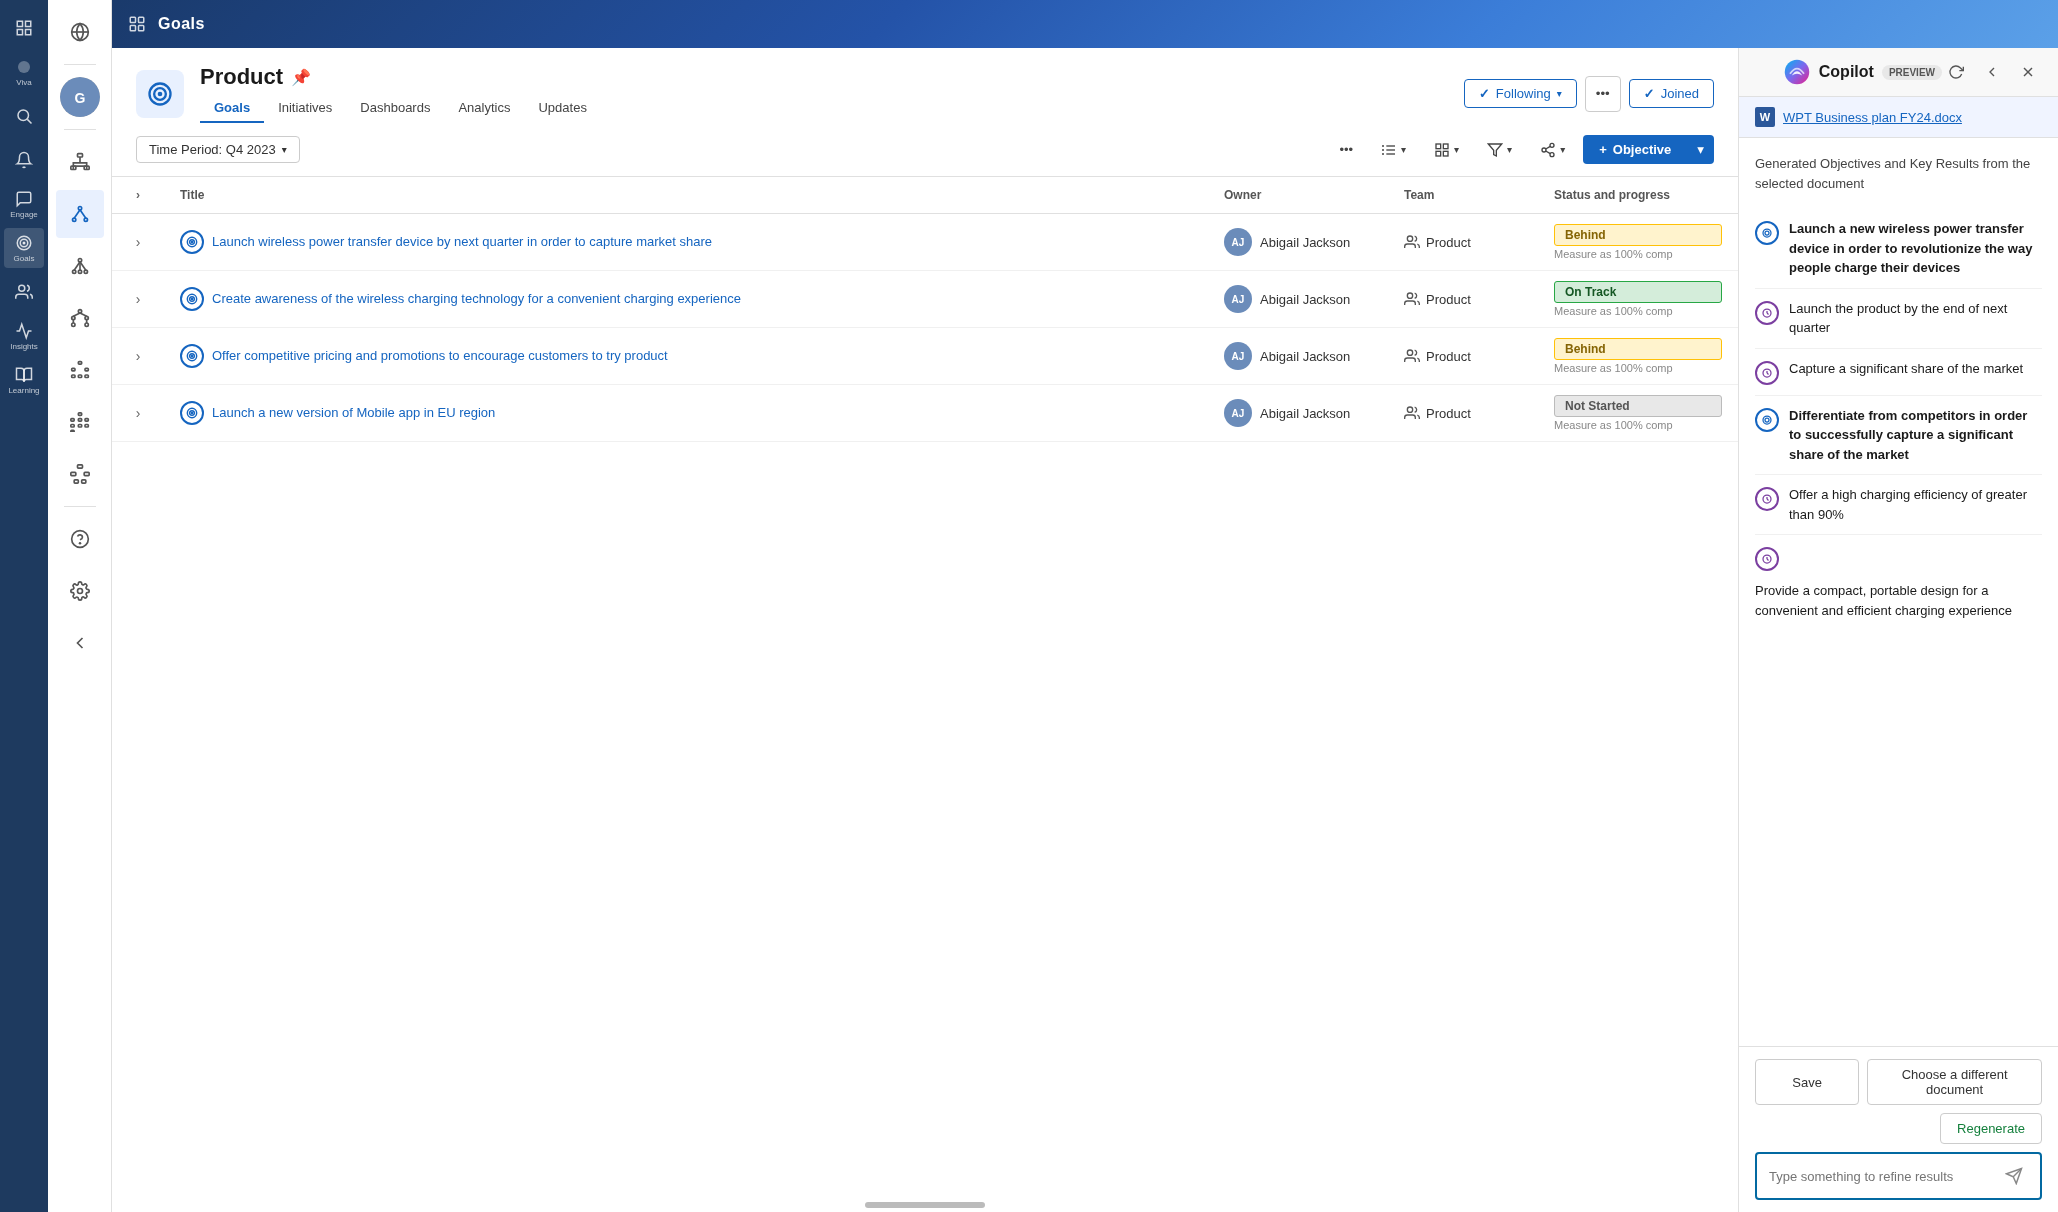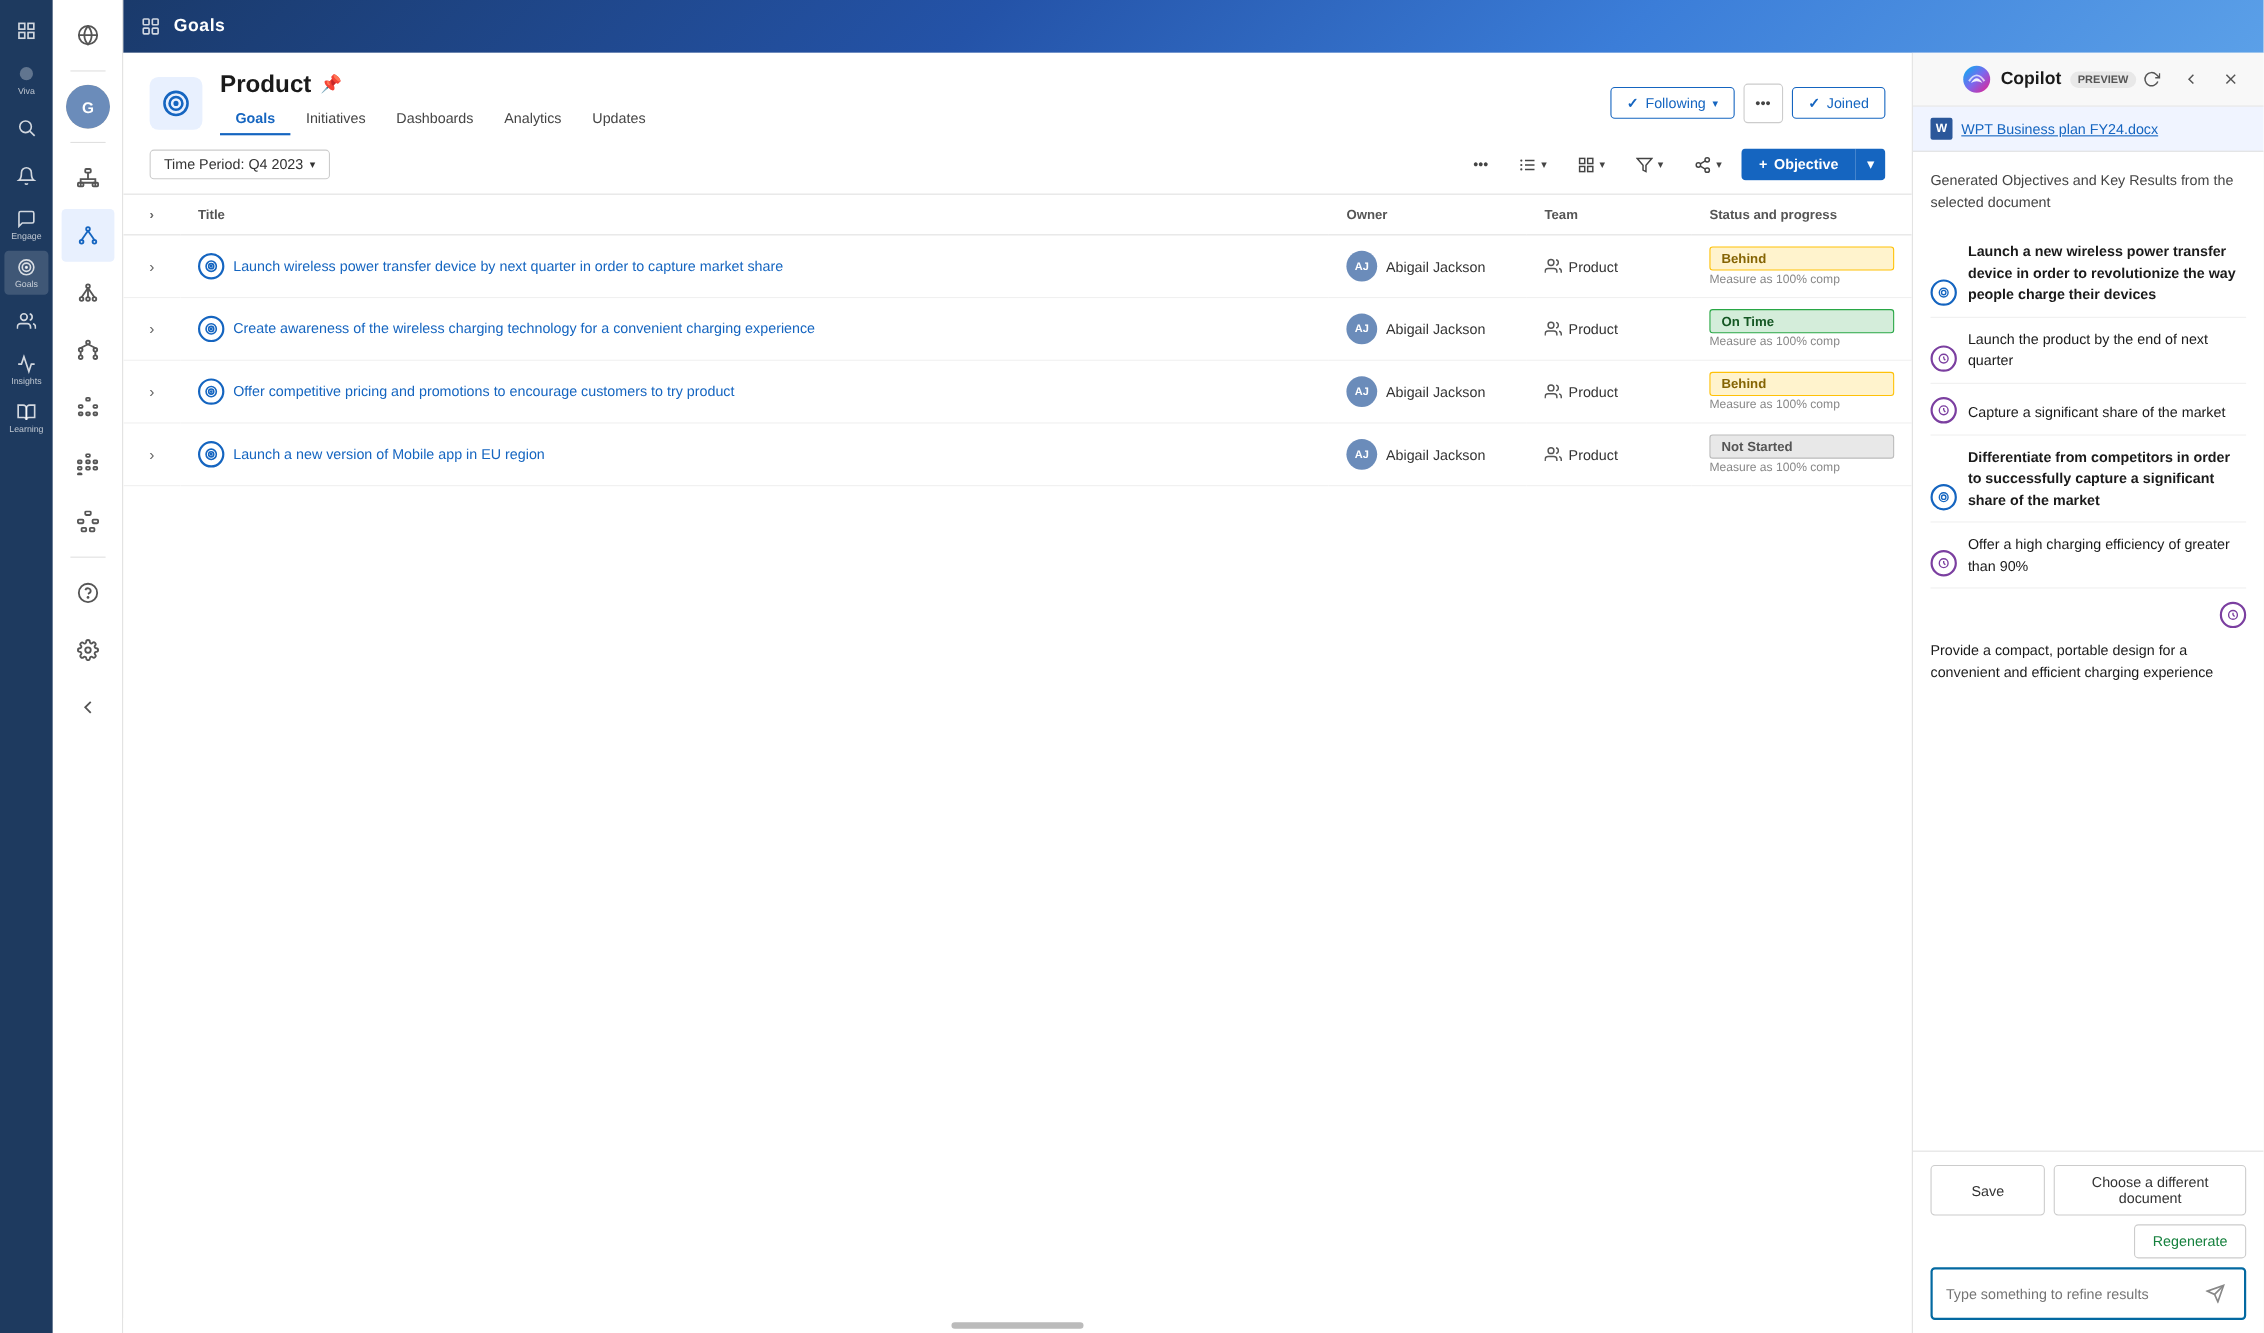--- a/index.html
+++ b/index.html
@@ -450,21 +450,21 @@
       padding: 16px;
     }
     .copilot-description {
       font-size: 13px;
       color: #444;
       margin-bottom: 16px;
       line-height: 1.5;
     }
     .copilot-item {
       display: flex;
-      align-items: flex-end;
+      align-items: flex-start;
       gap: 10px;
       padding: 10px 0;
       border-bottom: 1px solid #f0f0f0;
     }
     .copilot-item:last-child { border-bottom: none; flex-direction: column; }
     .copilot-item-icon {
       width: 24px;
       height: 24px;
       border-radius: 50%;
       border: 2px solid #1565c0;
@@ -961,21 +961,21 @@
           <path d="M17 21v-2a4 4 0 0 0-4-4H5a4 4 0 0 0-4 4v2"></path>
           <circle cx="9" cy="7" r="4"></circle>
           <path d="M23 21v-2a4 4 0 0 0-3-3.87"></path>
           <path d="M16 3.13a4 4 0 0 1 0 7.75"></path>
         </svg>
         <span>Product</span>
       </div>
     </td>
     <td>
       <div class="status-cell">
-        <span class="status-badge status-on-track">On Time</span>
+        <span class="status-badge status-on-track">On Track</span>
         <span class="measure-text">Measure as 100% comp</span>
       </div>
     </td>
   </tr>
               <tr>
     <td>
       <div class="expand-btn">›</div>
     </td>
     <td>
       <div class="title-cell">

